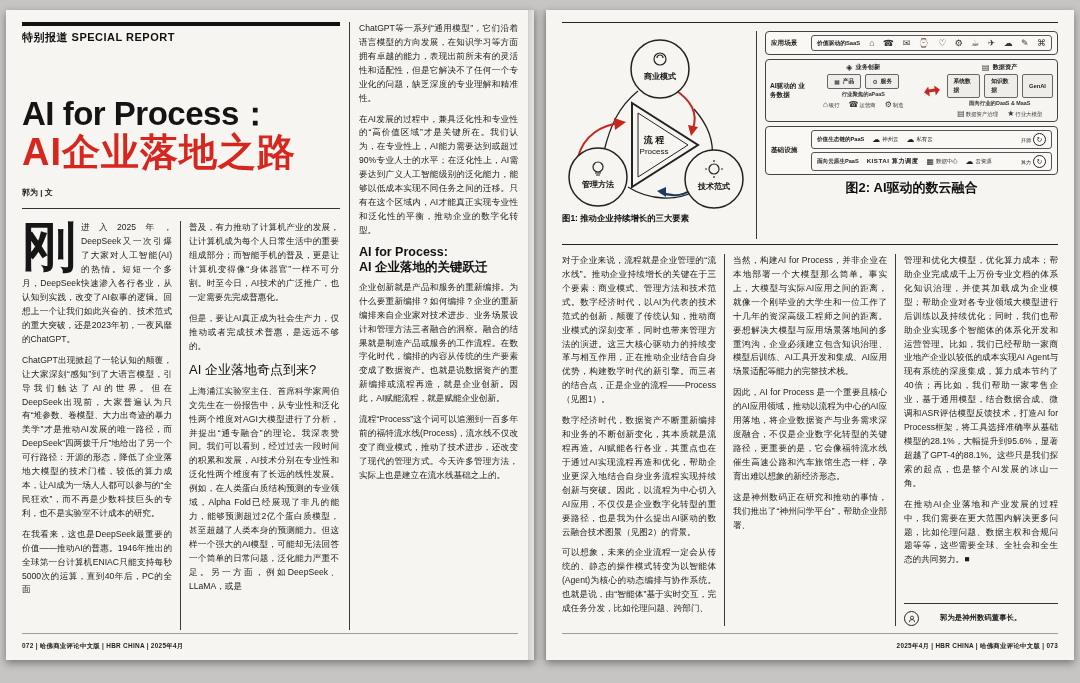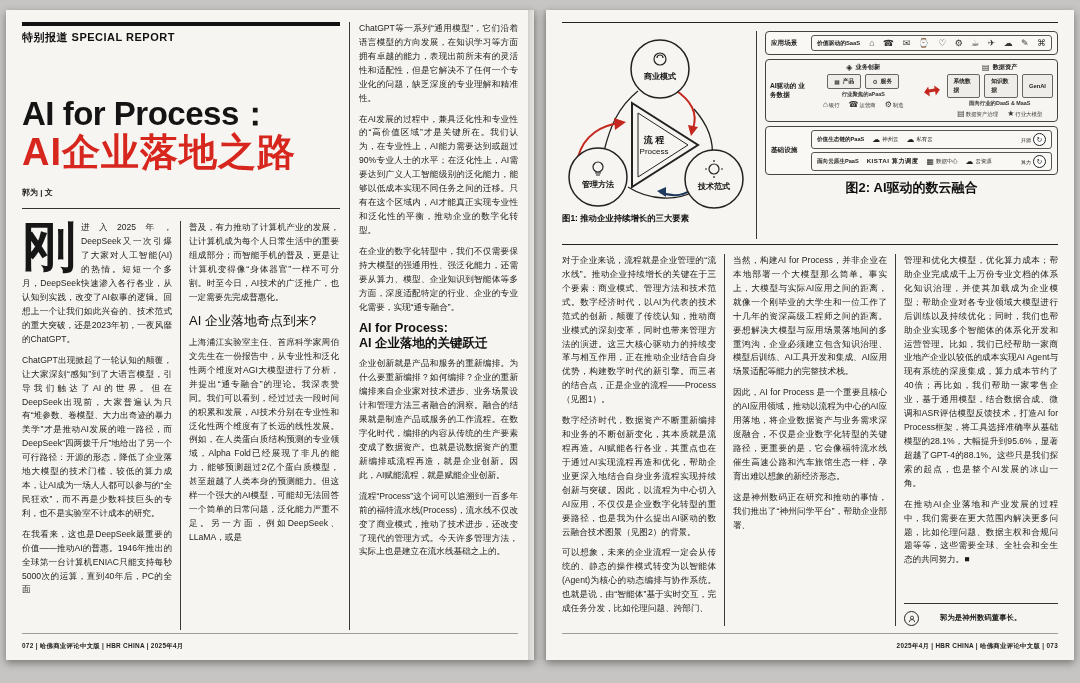--- a/index.html
+++ b/index.html
@@ -95,32 +95,32 @@
 
           <div class="lp-cols">
             <div class="lp-col">
               <p class="p"><span class="dropcap">刚</span><span>进入2025年，DeepSeek又一次引爆了大家对人工智能(AI)的热情。短短一个多月，DeepSeek快速渗入各行各业，从认知到实践，改变了AI叙事的逻辑。回想上一个让我们如此兴奋的、技术范式的重大突破，还是2023年初，一夜风靡的ChatGPT。</span></p>
               <p class="p">ChatGPT出现掀起了一轮认知的颠覆，让大家深刻“感知”到了大语言模型，引导我们触达了AI的世界。但在DeepSeek出现前，大家普遍认为只有“堆参数、卷模型、大力出奇迹的暴力美学”才是推动AI发展的唯一路径，而DeepSeek“四两拨千斤”地给出了另一个可行路径：开源的形态，降低了企业落地大模型的技术门槛，较低的算力成本，让AI成为一场人人都可以参与的“全民狂欢”，而不再是少数科技巨头的专利，也不是实验室不计成本的研究。</p>
               <p class="p">在我看来，这也是DeepSeek最重要的价值——推动AI的普惠。1946年推出的全球第一台计算机ENIAC只能支持每秒5000次的运算，直到40年后，PC的全面</p>
             </div>
             <div class="vr"></div>
             <div class="lp-col">
               <p class="p">普及，有力推动了计算机产业的发展，让计算机成为每个人日常生活中的重要组成部分；而智能手机的普及，更是让计算机变得像“身体器官”一样不可分割。时至今日，AI技术的广泛推广，也一定需要先完成普惠化。</p>
+              <p class="p">但是，要让AI真正成为社会生产力，仅推动或者完成技术普惠，是远远不够的。</p>
               <div class="sec-head">AI 企业落地奇点到来?</div>
               <p class="p">上海浦江实验室主任、首席科学家周伯文先生在一份报告中，从专业性和泛化性两个维度对AGI大模型进行了分析，并提出“通专融合”的理论。我深表赞同。我们可以看到，经过过去一段时间的积累和发展，AI技术分别在专业性和泛化性两个维度有了长远的线性发展。例如，在人类蛋白质结构预测的专业领域，Alpha Fold已经展现了非凡的能力，能够预测超过2亿个蛋白质模型，甚至超越了人类本身的预测能力。但这样一个强大的AI模型，可能却无法回答一个简单的日常问题，泛化能力严重不足。另一方面，例如DeepSeek、LLaMA，或是</p>
             </div>
           </div>
         </div>
 
         <div class="vr" style="margin:0 9px;"></div>
 
         <div class="lp-col3">
           <p class="p">ChatGPT等一系列“通用模型”，它们沿着语言模型的方向发展，在知识学习等方面拥有卓越的能力，表现出前所未有的灵活性和适配性，但是它解决不了任何一个专业化的问题，缺乏深度的专业理解和精准性。</p>
           <p class="p">在AI发展的过程中，兼具泛化性和专业性的“高价值区域”才是关键所在。我们认为，在专业性上，AI能力需要达到或超过90%专业人士的水平；在泛化性上，AI需要达到广义人工智能级别的泛化能力，能够以低成本实现不同任务之间的迁移。只有在这个区域内，AI才能真正实现专业性和泛化性的平衡，推动企业的数字化转型。</p>
-          <p class="p">在企业的数字化转型中，我们不仅需要保持大模型的强通用性、强泛化能力，还需要从算力、模型、企业知识到智能体等多方面，深度适配特定的行业、企业的专业化需要，实现“通专融合”。</p>
           <div class="sec-head2">
             <span>AI for Process:</span><br>
             <span>AI 企业落地的关键跃迁</span>
           </div>
           <p class="p">企业创新就是产品和服务的重新编排。为什么要重新编排？如何编排？企业的重新编排来自企业家对技术进步、业务场景设计和管理方法三者融合的洞察。融合的结果就是制造产品或服务的工作流程。在数字化时代，编排的内容从传统的生产要素变成了数据资产。也就是说数据资产的重新编排或流程再造，就是企业创新。因此，AI赋能流程，就是赋能企业创新。</p>
           <p class="p">流程“Process”这个词可以追溯到一百多年前的福特流水线(Process)，流水线不仅改变了商业模式，推动了技术进步，还改变了现代的管理方式。今天许多管理方法，实际上也是建立在流水线基础之上的。</p>
         </div>
       </div>
     </div>
     <div class="bottom-rule"></div>

